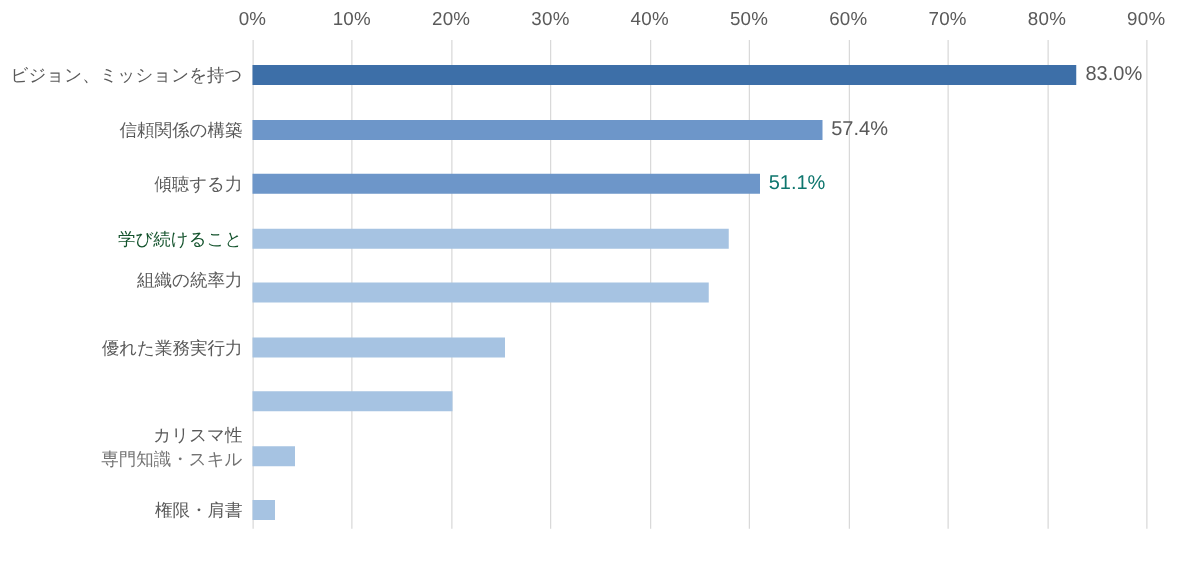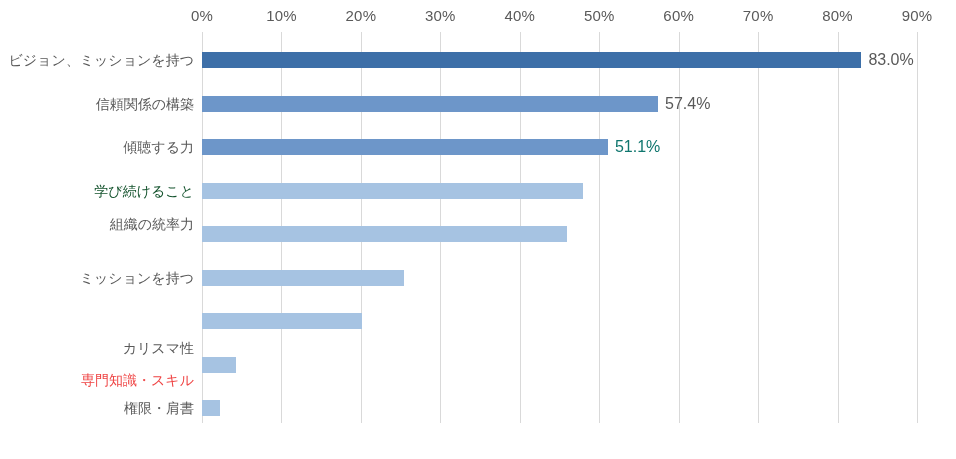--- a/index.html
+++ b/index.html
@@ -133,23 +133,23 @@
       <div class="gridline" style="left: 635.556px; background: rgb(217, 217, 217);"></div>
       <div class="gridline" style="left: 715px; background: rgb(217, 217, 217);"></div>
     </div>
 
   <div id="y-axis-labels">
       <div class="y-cat-label" style="top: 28px; color: rgb(89, 89, 89);">ビジョン、ミッションを持つ</div>
       <div class="y-cat-label" style="top: 71.5px; color: rgb(89, 89, 89);">信頼関係の構築</div>
       <div class="y-cat-label" style="top: 115px; color: rgb(89, 89, 89);">傾聴する力</div>
       <div class="y-cat-label" style="top: 158.5px; color: #14532d;">学び続けること</div>
       <div class="y-cat-label" style="top: 192px; color: rgb(89, 89, 89);">組織の統率力</div>
-      <div class="y-cat-label" style="top: 245.5px; color: rgb(89, 89, 89);">ミッションを持つ</div>
+      <div class="y-cat-label" style="top: 245.5px; color: rgb(89, 89, 89);">優れた業務実行力</div>
       <div class="y-cat-label" style="top: 289px; color: rgb(89, 89, 89); margin-top: 27px;">カリスマ性</div>
-      <div class="y-cat-label" style="top: 348px; color: #ef4444; padding-left: 28px;">専門知識・スキル</div>
+      <div class="y-cat-label" style="top: 335px; color: #737373; padding-left: 28px;">専門知識・スキル</div>
       <div class="y-cat-label" style="top: 376px; color: rgb(89, 89, 89);">権限・肩書</div>
     </div>
 
   <div id="bars-layer">
       <div class="bar" title="ビジョン、ミッションを持つ" style="top: 28px; left: 0px; width: 659.389px; background: rgb(61, 111, 168);"></div>
       <div class="bar-value-label" style="top: 28px; left: 666.389px; color: rgb(89, 89, 89);">83.0%</div>
       <div class="bar" title="信頼関係の構築" style="top: 71.5px; left: 0px; width: 456.011px; background: rgb(109, 150, 201);"></div>
       <div class="bar-value-label" style="top: 71.5px; left: 463.011px; color: rgb(89, 89, 89);">57.4%</div>
       <div class="bar" title="傾聴する力" style="top: 115px; left: 0px; width: 405.961px; background: rgb(109, 150, 201);"></div>
       <div class="bar-value-label" style="top: 115px; left: 412.961px; color: #0f766e;">51.1%</div>

